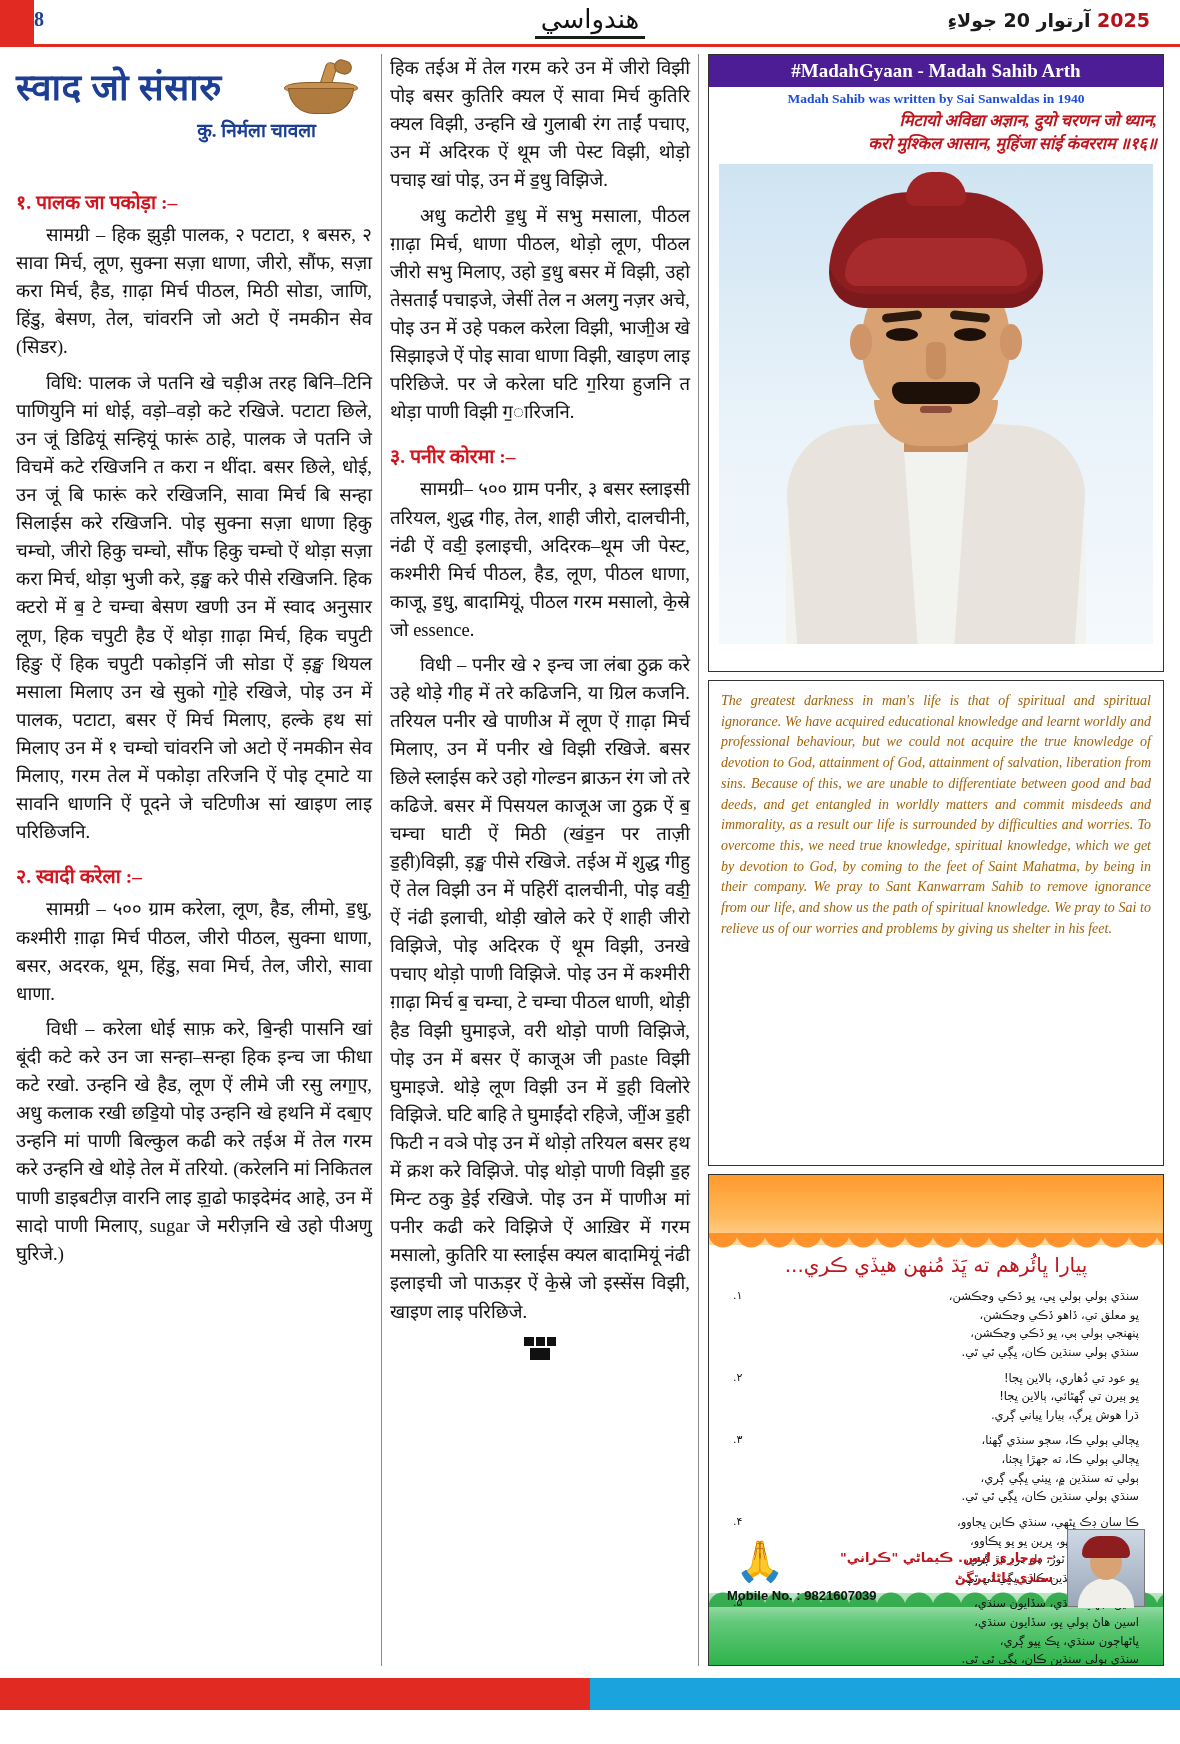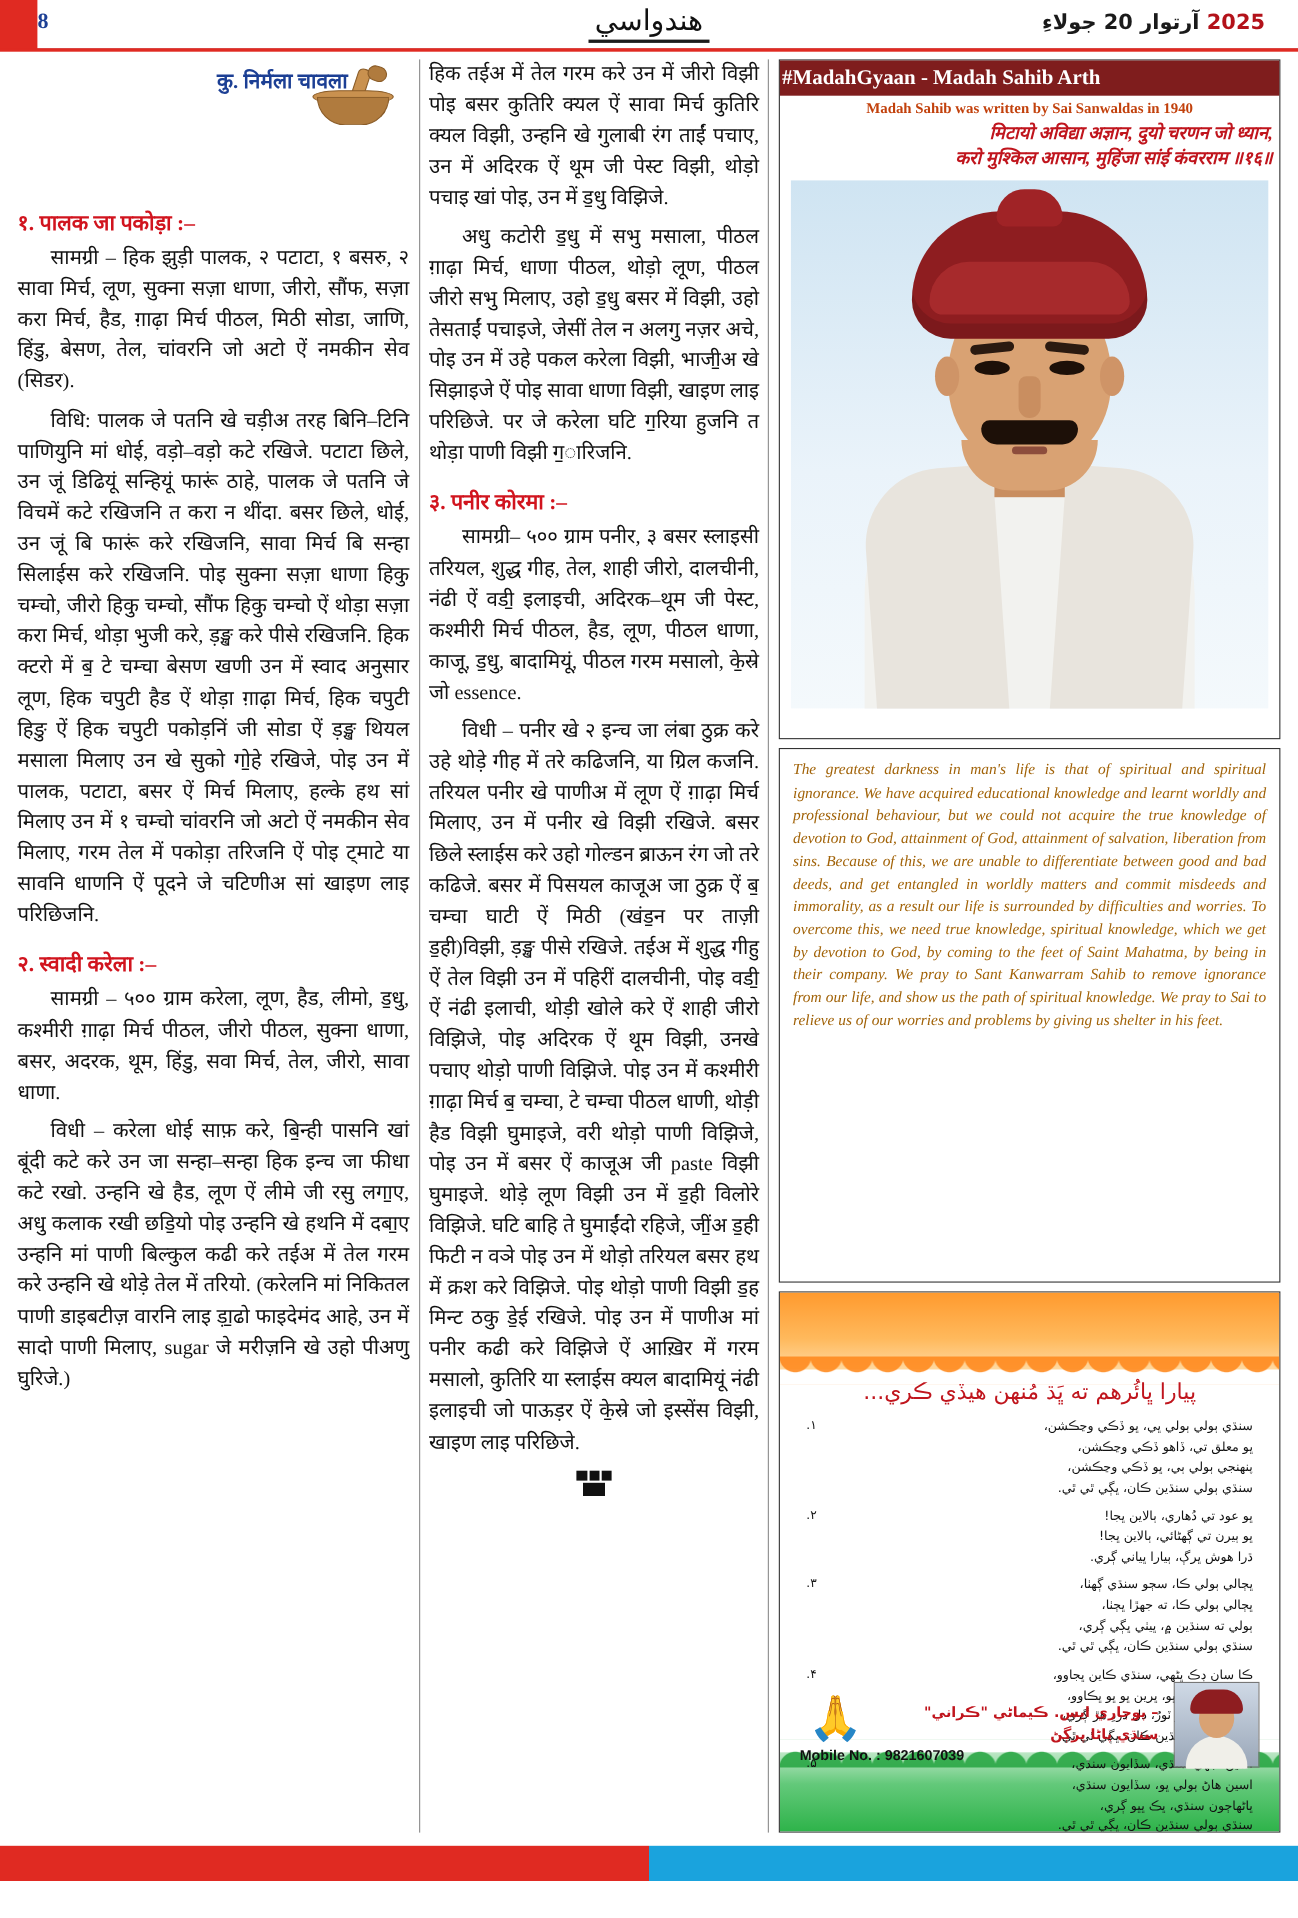--- a/index.html
+++ b/index.html
@@ -124,26 +124,26 @@
   }
   .endmark svg { display:inline-block; }
 
   
   .box {
     position:absolute; left:0; width:456px;
     border:1px solid #444; background:#fff;
   }
   .madah-box { top:0; height:618px; border:1px solid #333; }
   .madah-head {
-    background:#7f1d1d; color:#fff; 
+    background:#4c1d95; color:#fff; text-align:center;
     font-size:19px; font-weight:bold; padding:5px 2px;
     font-family:"Liberation Serif", serif;
   }
   .madah-sub {
-    text-align:center; font-size:13.5px; color:#c2410c; padding:4px 6px 2px 6px;
+    text-align:center; font-size:13.5px; color:#1d4ed8; padding:4px 6px 2px 6px;
     font-family:"Liberation Serif", serif; font-weight:bold;
   }
   .madah-couplet {
     text-align:right; color:#c0151d; font-weight:bold;
     font-size:16.5px; line-height:1.42; padding:0 6px 6px 6px;
     font-family:"Liberation Serif", serif;
     font-style:italic;
   }
   .portrait {
     position:relative; margin:2px 10px 8px 10px; height:480px;
@@ -290,20 +290,21 @@
     <div class="vline vline2"></div>
 
     <div class="col col1">
       <div class="headline-wrap">
         <div class="mortar">
           <div class="pestle"></div>
           <div class="pestle-head"></div>
           <div class="bowl-top"></div>
           <div class="bowl"></div>
         </div>
+        <div class="headline">स्वाद जो संसारु</div>
         <div class="byline">कु. निर्मला चावला</div>
       </div>
 
       <div class="sec-title">१. पालक जा पकोड़ा :–</div>
       <p class="body indent">सामग्री – हिक झुड़ी पालक, २ पटाटा, १ बसरु, २ सावा मिर्च, लूण, सुक्ना सज़ा धाणा, जीरो, सौंफ, सज़ा करा मिर्च, हैड, ग़ाढ़ा मिर्च पीठल, मिठी सोडा, जाणि, हिंडु, बेसण, तेल, चांवरनि जो अटो ऐं नमकीन सेव (सिडर).</p>
       <p class="body indent">विधि: पालक जे पतनि खे चड़ीअ तरह बिनि–टिनि पाणियुनि मां धोई, वड़ो–वड़ो कटे रखिजे. पटाटा छिले, उन जूं डिढियूं सन्हियूं फारूं ठाहे, पालक जे पतनि जे विचमें कटे रखिजनि त करा न थींदा. बसर छिले, धोई, उन जूं बि फारूं करे रखिजनि, सावा मिर्च बि सन्हा सिलाईस करे रखिजनि. पोइ सुक्ना सज़ा धाणा हिकु चम्चो, जीरो हिकु चम्चो, सौंफ हिकु चम्चो ऐं थोड़ा सज़ा करा मिर्च, थोड़ा भुजी करे, ड़ङ्ख करे पीसे रखिजनि. हिक क्टरो में ब॒ टे चम्चा बेसण खणी उन में स्वाद अनुसार लूण, हिक चपुटी हैड ऐं थोड़ा ग़ाढ़ा मिर्च, हिक चपुटी हिङु ऐं हिक चपुटी पकोड़निं जी सोडा ऐं ड़ङ्ख थियल मसाला मिलाए उन खे सुको गो॒हे रखिजे, पोइ उन में पालक, पटाटा, बसर ऐं मिर्च मिलाए, हल्के हथ सां मिलाए उन में १ चम्चो चांवरनि जो अटो ऐं नमकीन सेव मिलाए, गरम तेल में पकोड़ा तरिजनि ऐं पोइ ट्माटे या सावनि धाणनि ऐं पूदने जे चटिणीअ सां खाइण लाइ परिछिजनि.</p>
 
       <div class="sec-title">२. स्वादी करेला :–</div>
       <p class="body indent">सामग्री – ५०० ग्राम करेला, लूण, हैड, लीमो, ड॒धु, कश्मीरी ग़ाढ़ा मिर्च पीठल, जीरो पीठल, सुक्ना धाणा, बसर, अदरक, थूम, हिंडु, सवा मिर्च, तेल, जीरो, सावा धाणा.</p>
       <p class="body indent">विधी – करेला धोई साफ़ करे, बि॒न्ही पासनि खां बूंदी कटे करे उन जा सन्हा–सन्हा हिक इन्च जा फीधा कटे रखो. उन्हनि खे हैड, लूण ऐं लीमे जी रसु लगा॒ए, अधु कलाक रखी छडि॒यो पोइ उन्हनि खे हथनि में दबा॒ए उन्हनि मां पाणी बिल्कुल कढी करे तईअ में तेल गरम करे उन्हनि खे थोड़े तेल में तरियो. (करेलनि मां निकितल पाणी डाइबटीज़ वारनि लाइ ड़ा॒ढो फाइदेमंद आहे, उन में सादो पाणी मिलाए, sugar जे मरीज़नि खे उहो पीअणु घुरिजे.)</p>

